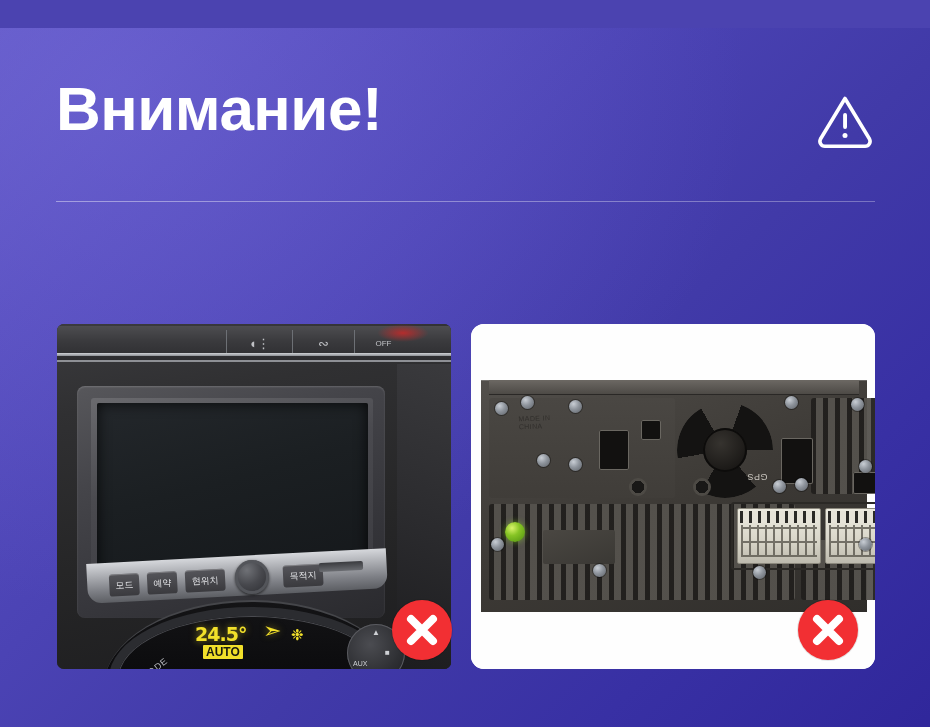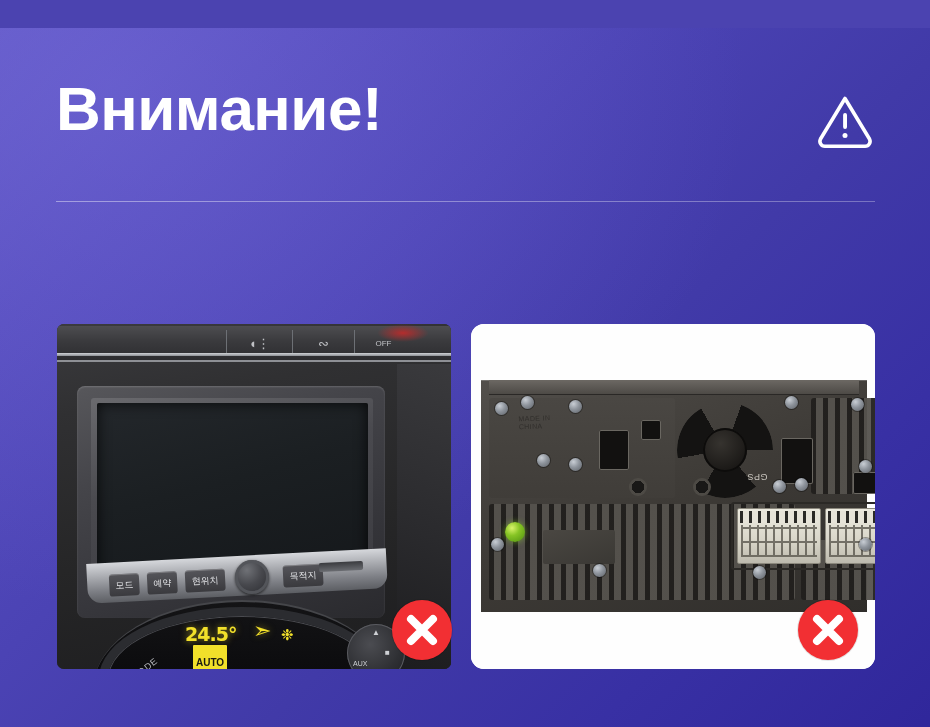--- a/index.html
+++ b/index.html
@@ -207,21 +207,21 @@
   .slot {
     position: absolute;
     left: 262px; top: 238px; width: 44px; height: 9px;
     border-radius: 2px;
     background: linear-gradient(180deg,#3a3b3f,#6a6c71);
     transform: rotate(-3deg);
   }
   
   .climate {
     position: absolute;
-    left: 36px; top: 276px; width: 298px; height: 100px;
+    left: 46px; top: 276px; width: 298px; height: 100px;
     border-radius: 150px 150px 0 0 / 90px 90px 0 0;
     background: linear-gradient(180deg,#141416 0%,#0d0d0f 60%,#0a0a0b 100%);
     border-top: 2px solid #45464a;
     overflow: hidden;
   }
   .climate-ring {
     position: absolute;
     left: 6px; top: 5px; right: 6px; bottom: -50px;
     border-radius: 50%;
     border: 9px solid #2b2c30;
@@ -234,24 +234,24 @@
     font-family: "DejaVu Sans", sans-serif;
     font-weight: 700;
     font-size: 19px;
     letter-spacing: -1px;
     text-shadow: 0 0 7px rgba(240,220,40,0.55);
     z-index: 3;
   }
   .lcd-auto {
     position: absolute;
     left: 100px; top: 43px;
-    font-size: 10px; font-weight: 700;
+    font-size: 12px; font-weight: 700;
     color: #1b1b10;
     background: #f2e02a;
-    padding: 12px 3px;
+    padding: 0 3px;
     border-radius: 1px;
     z-index: 3;
   }
   .lcd-seat {
     position: absolute;
     left: 160px; top: 16px;
     color: #f2e02a;
     font-size: 22px;
     text-shadow: 0 0 7px rgba(240,220,40,0.5);
     z-index: 3;

